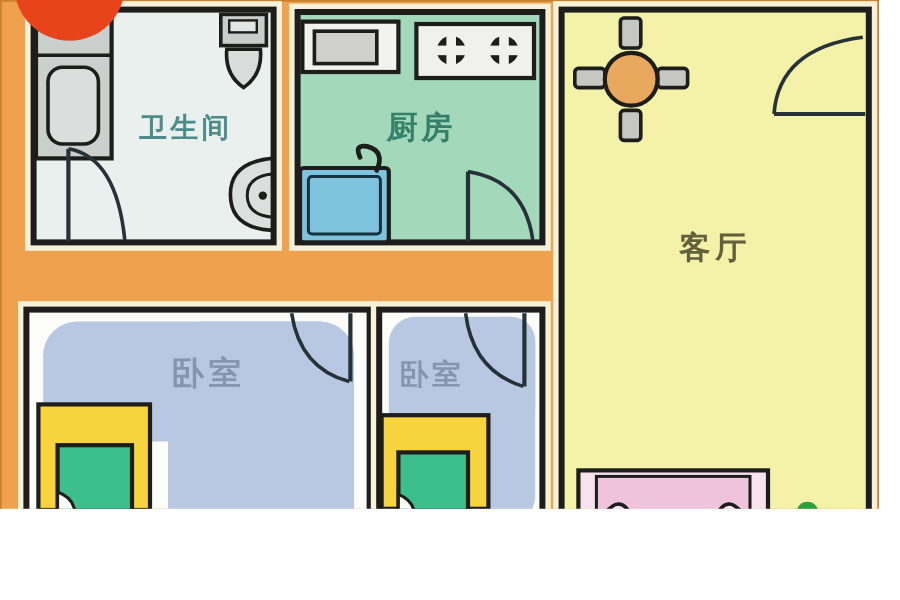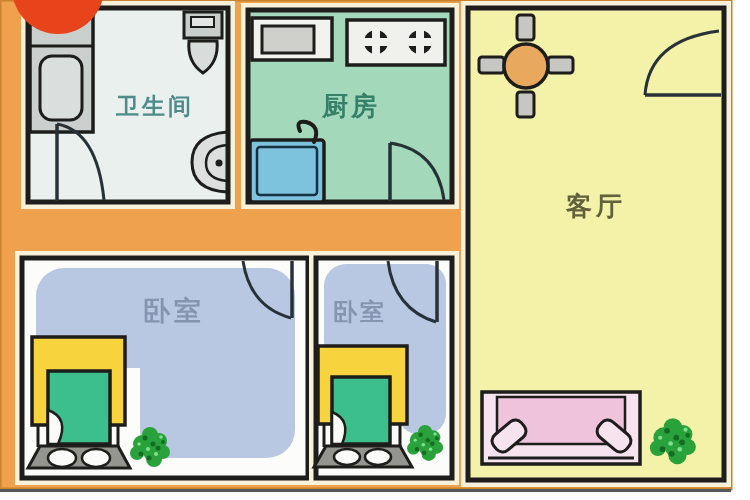--- a/index.html
+++ b/index.html
@@ -1,16 +1,16 @@
 <!DOCTYPE html>
 <html><head>
 <meta charset="utf-8">
 <style>
   html,body{margin:0;padding:0;background:#ffffff;}
-  #stage{position:relative;width:750px;height:492px;overflow:hidden;
+  #stage{position:relative;width:750px;height:424px;overflow:hidden;
          font-family:"DejaVu Sans","Liberation Sans",sans-serif;}
   svg{display:block;}
   text{font-family:"DejaVu Sans","Liberation Sans",sans-serif;font-weight:bold;}
 </style>
 </head>
 <body>
 
 <div id="stage">
 <svg width="750" height="500" viewBox="0 0 750 500">
 

